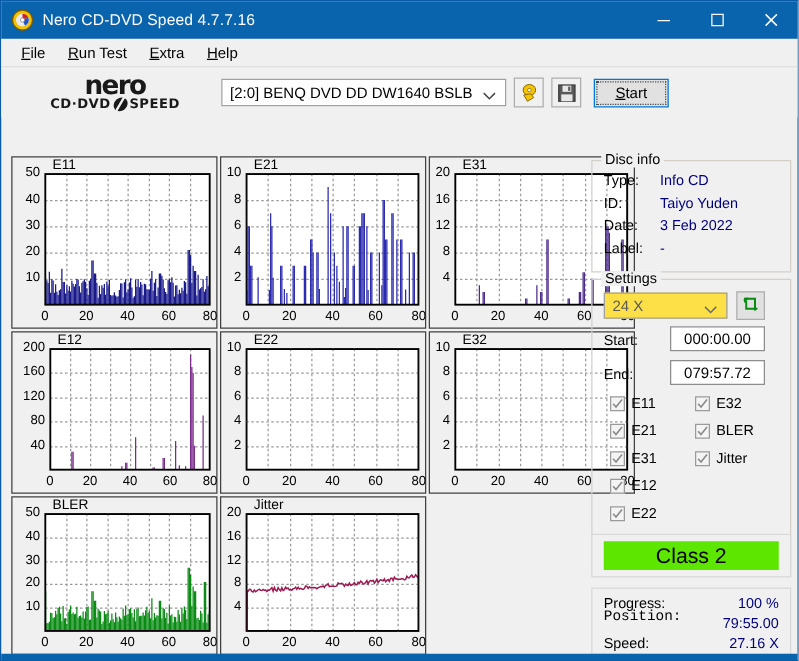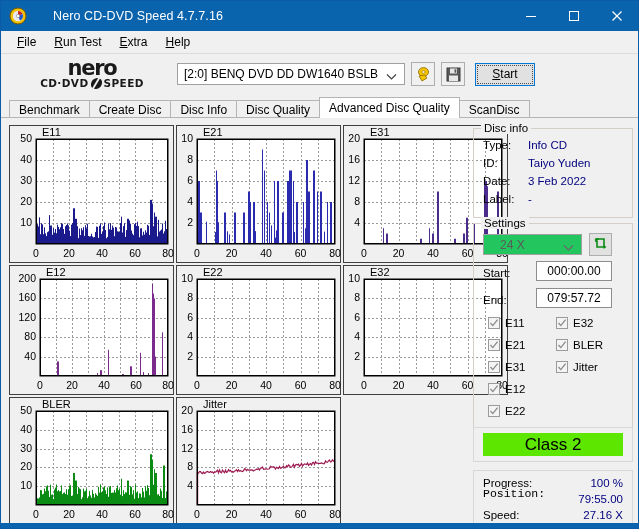--- a/index.html
+++ b/index.html
@@ -11,21 +11,20 @@
   }
   #app{
     position:relative;width:639px;height:529px;
     border:1px solid #0a5ca8;box-sizing:border-box;background:#f0f0f0;
   }
 
   
   .titlebar{
     height:30px;background:#0a63ad;display:flex;align-items:center;
     position:relative;
-    gap:19px;
   }
   .tb-icon{width:18px;height:18px;margin-left:8px;margin-right:7px;position:relative;flex:0 0 auto;}
   .tb-title{color:#fff;font-size:12.5px;letter-spacing:.1px;}
   .tb-btns{position:absolute;right:0;top:0;height:30px;display:flex;}
   .tb-btn{width:43px;height:30px;display:flex;align-items:center;justify-content:center;color:#fff;font-size:13px;}
   .tb-btn svg{display:block;}
 
   
   .menubar{height:22px;background:#f0f0f0;display:flex;align-items:center;
            border-bottom:1px solid #dcdcdc;padding-left:7px;}
@@ -83,22 +82,22 @@
   .tick-x{position:absolute;font-size:10.5px;color:#000;text-align:center;line-height:10px;}
 
   
   .group{position:absolute;border:1px solid #d4d0c8;box-sizing:border-box;}
   .group > .legend{position:absolute;top:-7px;left:7px;background:#f0f0f0;padding:0 3px;
                    font-size:11.5px;color:#000;}
   .kv-lbl{position:absolute;font-size:11.5px;color:#000;}
   .kv-val{position:absolute;font-size:11.5px;color:#00007f;}
 
   .sel{
-    position:absolute;background:#22c55e;border:1px solid #a0a0a0;box-sizing:border-box;
-    font-size:12px;color:#5a5a5a;display:flex;align-items:center;padding-left:16px;
+    position:absolute;background:#fde047;border:1px solid #a0a0a0;box-sizing:border-box;
+    font-size:12px;color:#5a5a5a;display:flex;align-items:center;padding-left:6px;
   }
   .sel .cb-arrow{position:absolute;right:7px;top:6px;}
   .refbtn{position:absolute;border:1px solid #adadad;background:#e1e1e1;box-sizing:border-box;
           display:flex;align-items:center;justify-content:center;}
   .txtbox{
     position:absolute;background:#fff;border:1px solid #8d8d8d;box-sizing:border-box;
     font-size:12px;color:#000;display:flex;align-items:center;justify-content:center;
   }
   .cbrow{position:absolute;display:flex;align-items:center;}
   .cbbox{width:12px;height:12px;border:1px solid #9a9a9a;background:#f4f4f4;
@@ -190,41 +189,20 @@
         <rect x="8.5" y="2.3" width="1.8" height="3.4" fill="#5a5a5a"></rect>
         <rect x="3" y="8.5" width="9" height="5.5" fill="#e8e8e8"></rect>
       </svg>
     </div>
 
     <div class="btn start">
       <span><u>S</u>tart</span>
     </div>
   </div>
 
-  <div class="tabstrip">
-    <div class="tabline"></div>
-    <div class="tab">
-        <span>Benchmark</span>
-      </div>
-    <div class="tab">
-        <span>Create Disc</span>
-      </div>
-    <div class="tab">
-        <span>Disc Info</span>
-      </div>
-    <div class="tab">
-        <span>Disc Quality</span>
-      </div>
-    <div class="tab active">
-        <span>Advanced Disc Quality</span>
-      </div>
-    <div class="tab">
-        <span>ScanDisc</span>
-      </div>
-  </div>
 
   <div class="content">
 
     <div class="chart-cell" id="cell-e11" style="left:8px;  top:5px;   width:165px;height:138px;">
         <div class="chart-title" style="left: 32px; top: 0px;">E11</div>
         <svg width="165" height="138" style="position: absolute; left: 0px; top: 0px;">
           <rect x="26" y="13" width="132" height="105" fill="#ffffff" stroke="#000" stroke-width="1"></rect>
           <line x1="43.5" x2="43.5" y1="13" y2="118" stroke="#9a9a9a" stroke-width="1" stroke-dasharray="2,2"></line>
           <line x1="59.5" x2="59.5" y1="13" y2="118" stroke="#9a9a9a" stroke-width="1" stroke-dasharray="2,2"></line>
           <line x1="76.5" x2="76.5" y1="13" y2="118" stroke="#9a9a9a" stroke-width="1" stroke-dasharray="2,2"></line>

